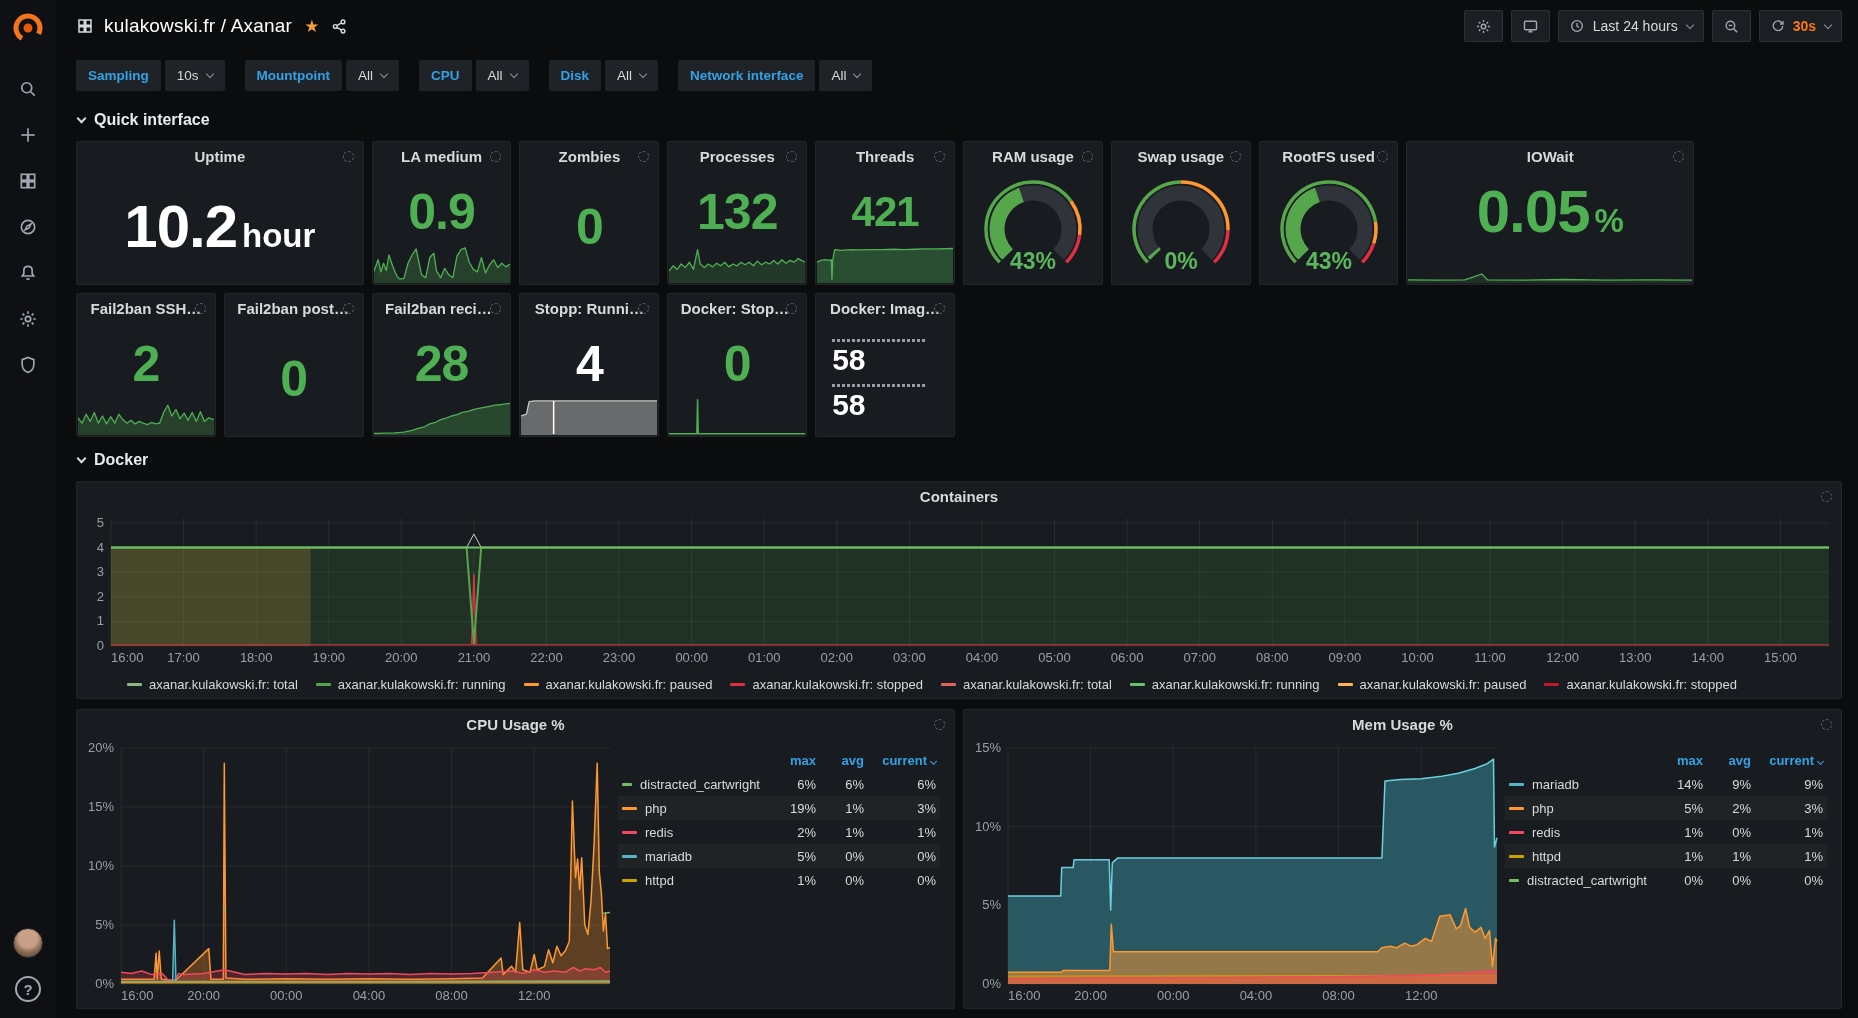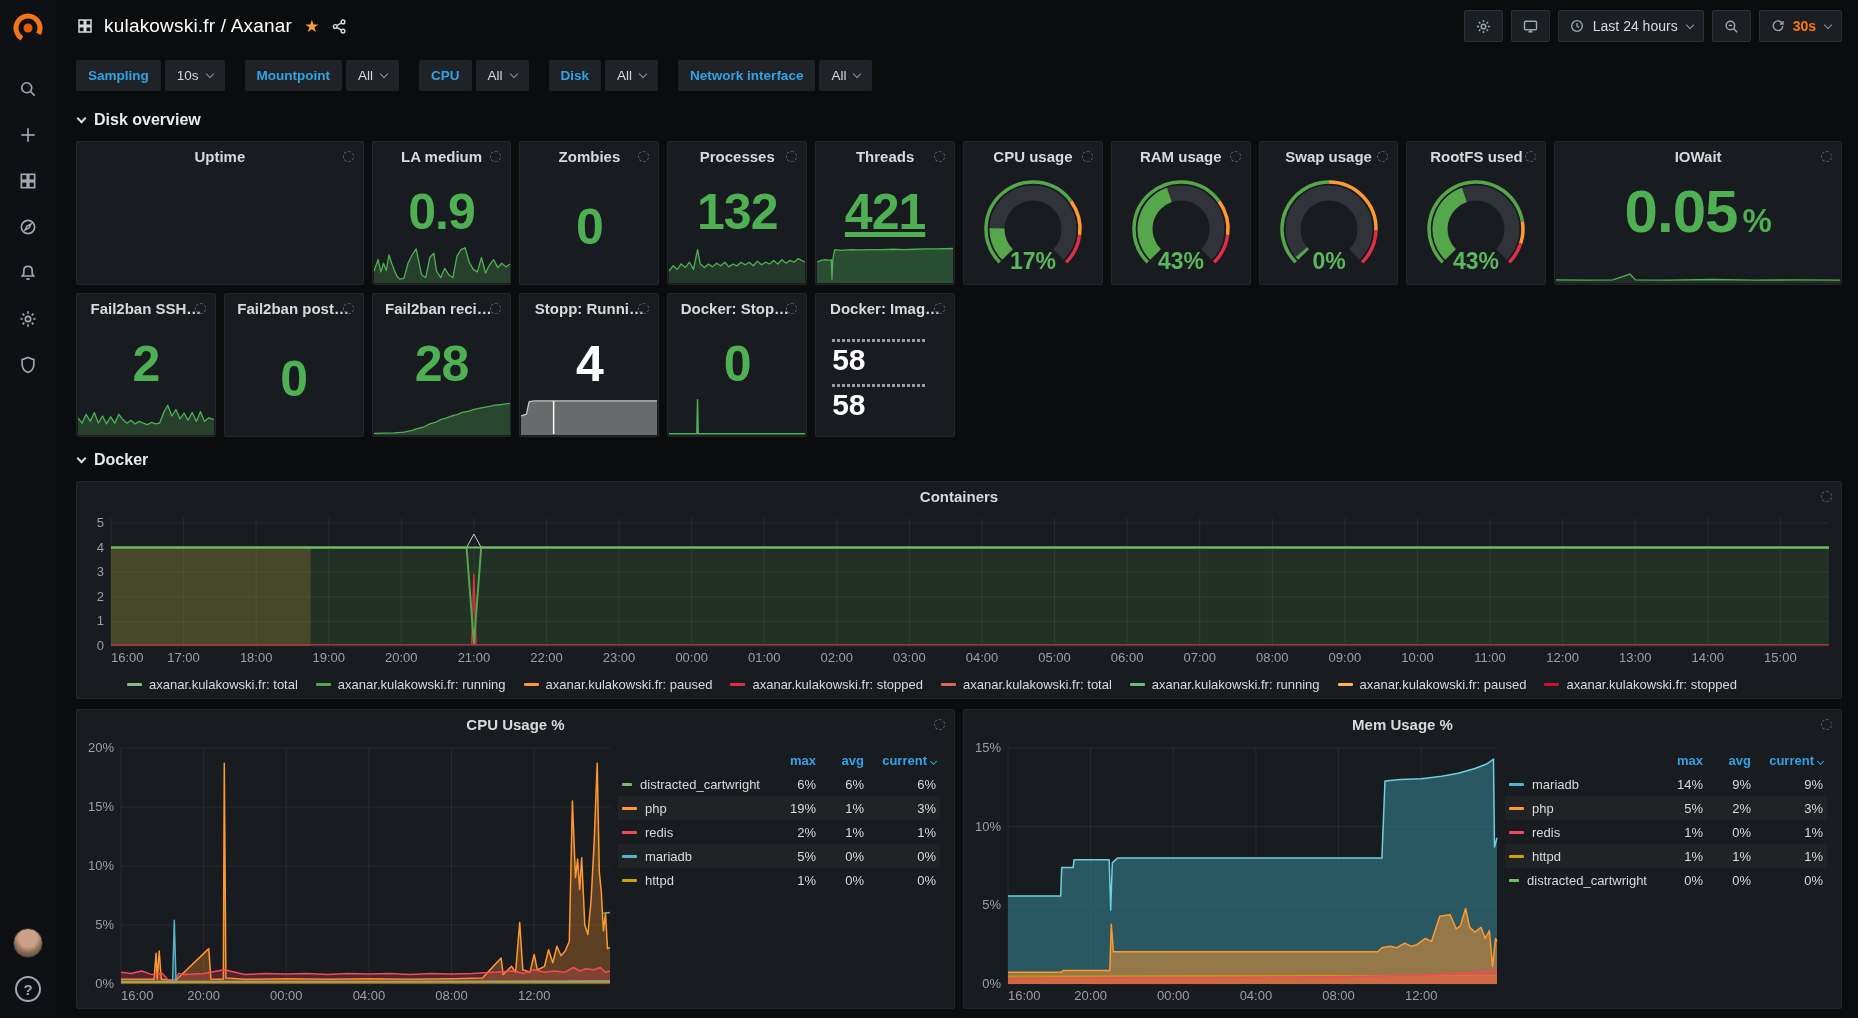--- a/index.html
+++ b/index.html
@@ -234,28 +234,31 @@
         <div class="chip">All<span class="chev"></span></div>
       </div>
       <div class="fgroup">
         <div class="chip flabel">Network interface</div>
         <div class="chip">All<span class="chev"></span></div>
       </div>
     </div>
 
   <div class="section-h">
     <span class="schev"></span>
-    <span>Disk overview</span>
+    <span>Quick interface</span>
   </div>
 
   <div class="stat-row" id="row1">
       <div class="panel" style="grid-column: span 2;">
         <div class="panel-hrow">
           <span class="panel-title">Uptime</span>
           <span class="spinner"></span>
+        </div>
+        <div class="stat-body">
+          <div class="big-val v-white" style="font-size: 60px;"><span>10.2</span><span class="unit">hour</span></div>
         </div>
       </div>
       <div class="panel">
         <div class="panel-hrow">
           <span class="panel-title">LA medium</span>
           <span class="spinner"></span>
         </div>
         <div class="stat-body has-spark">
           <div class="big-val v-green" style="font-size: 50px;"><span>0.9</span></div>
         </div>
@@ -285,42 +288,26 @@
             <polygon points="0,26.200000000000003 4.08,20.8 8.16,24.4 12.24,19 16.32,22.6 20.4,17.2 24.48,24.4 28.56,4.600000000000001 31.28,19 35.36,22.6 39.44,19 43.52,21.880000000000003 47.599999999999994,18.28 51.68,20.8 55.76,17.2 59.84,21.880000000000003 63.919999999999995,19 68,20.8 72.08,17.2 76.16000000000001,19.72 80.24,17.2 84.32,20.8 88.4,16.12 92.48,19.72 96.56,17.2 100.64,19 104.72,15.400000000000002 108.80000000000001,19 112.88,14.68 116.96,18.28 121.04,15.400000000000002 125.12,17.2 129.2,13.599999999999998 136,17.2 136,38 0,38" fill="#4EB052" fill-opacity="0.2"></polygon>
             <polyline points="0,26.200000000000003 4.08,20.8 8.16,24.4 12.24,19 16.32,22.6 20.4,17.2 24.48,24.4 28.56,4.600000000000001 31.28,19 35.36,22.6 39.44,19 43.52,21.880000000000003 47.599999999999994,18.28 51.68,20.8 55.76,17.2 59.84,21.880000000000003 63.919999999999995,19 68,20.8 72.08,17.2 76.16000000000001,19.72 80.24,17.2 84.32,20.8 88.4,16.12 92.48,19.72 96.56,17.2 100.64,19 104.72,15.400000000000002 108.80000000000001,19 112.88,14.68 116.96,18.28 121.04,15.400000000000002 125.12,17.2 129.2,13.599999999999998 136,17.2" fill="none" stroke="#4EB052" stroke-width="1.3" stroke-linejoin="round"></polyline>
           </svg></div>
       </div>
       <div class="panel">
         <div class="panel-hrow">
           <span class="panel-title">Threads</span>
           <span class="spinner"></span>
         </div>
         <div class="stat-body has-spark">
-          <div class="big-val v-green" style="font-size: 50px; text-decoration: underline;"><span>421</span></div>
+          <div class="big-val v-green" style="font-size: 42px;"><span>421</span></div>
         </div>
         <div class="spark-wrap"><svg width="136" height="38">
             <polygon points="0,17.2 4.08,15.400000000000002 8.16,14.68 12.24,15.400000000000002 14.28,14.68 14.96,34.84 15.776,14.68 17.68,4.600000000000001 24.48,5.32 34,4.600000000000001 43.52,4.960000000000001 54.400000000000006,4.600000000000001 65.28,4.600000000000001 76.16000000000001,4.240000000000002 87.04,4.600000000000001 97.92,4.240000000000002 108.80000000000001,3.8799999999999955 119.68,3.8799999999999955 136,3.519999999999996 136,38 0,38" fill="#4EB052" fill-opacity="0.35"></polygon>
             <polyline points="0,17.2 4.08,15.400000000000002 8.16,14.68 12.24,15.400000000000002 14.28,14.68 14.96,34.84 15.776,14.68 17.68,4.600000000000001 24.48,5.32 34,4.600000000000001 43.52,4.960000000000001 54.400000000000006,4.600000000000001 65.28,4.600000000000001 76.16000000000001,4.240000000000002 87.04,4.600000000000001 97.92,4.240000000000002 108.80000000000001,3.8799999999999955 119.68,3.8799999999999955 136,3.519999999999996" fill="none" stroke="#4EB052" stroke-width="1.3" stroke-linejoin="round"></polyline>
           </svg></div>
-      </div>
-      <div class="panel">
-        <div class="panel-hrow">
-          <span class="panel-title">CPU usage</span>
-          <span class="spinner"></span>
-        </div>
-        <div class="stat-body">
-          <svg width="124" height="96" viewBox="0 0 124 96">
-            <path d="M 36.54415587728429 75.45584412271572 A 36 36 0 1 1 87.45584412271575 75.45584412271569" stroke="#30343a" stroke-width="15" fill="none"></path>
-            <path d="M 36.54415587728429 75.45584412271572 A 36 36 0 0 1 26.00444123066022 49.43453657677446" stroke="#56A64B" stroke-width="15" fill="none"></path>
-            <path d="M 28.765981284232268 83.23401871576775 A 47 47 0 1 1 100.02379873562253 22.374093142253752" stroke="#56A64B" stroke-width="3.5" fill="none"></path>
-            <path d="M 100.02379873562253 22.374093142253752 A 47 47 0 0 1 108.62939096178046 55.8906619775223" stroke="#FF9830" stroke-width="3.5" fill="none"></path>
-            <path d="M 108.62939096178046 55.8906619775223 A 47 47 0 0 1 95.23401871576777 83.23401871576769" stroke="#E02F44" stroke-width="3.5" fill="none"></path>
-            <text x="62" y="90" text-anchor="middle" font-size="23" font-weight="bold" fill="#5CB85C" font-family="Liberation Sans, sans-serif">17%</text>
-          </svg>
-        </div>
       </div>
       <div class="panel">
         <div class="panel-hrow">
           <span class="panel-title">RAM usage</span>
           <span class="spinner"></span>
         </div>
         <div class="stat-body">
           <svg width="124" height="96" viewBox="0 0 124 96">
             <path d="M 36.54415587728429 75.45584412271572 A 36 36 0 1 1 87.45584412271575 75.45584412271569" stroke="#30343a" stroke-width="15" fill="none"></path>
             <path d="M 36.54415587728429 75.45584412271572 A 36 36 0 0 1 50.33897294486658 15.940927082208383" stroke="#56A64B" stroke-width="15" fill="none"></path>

